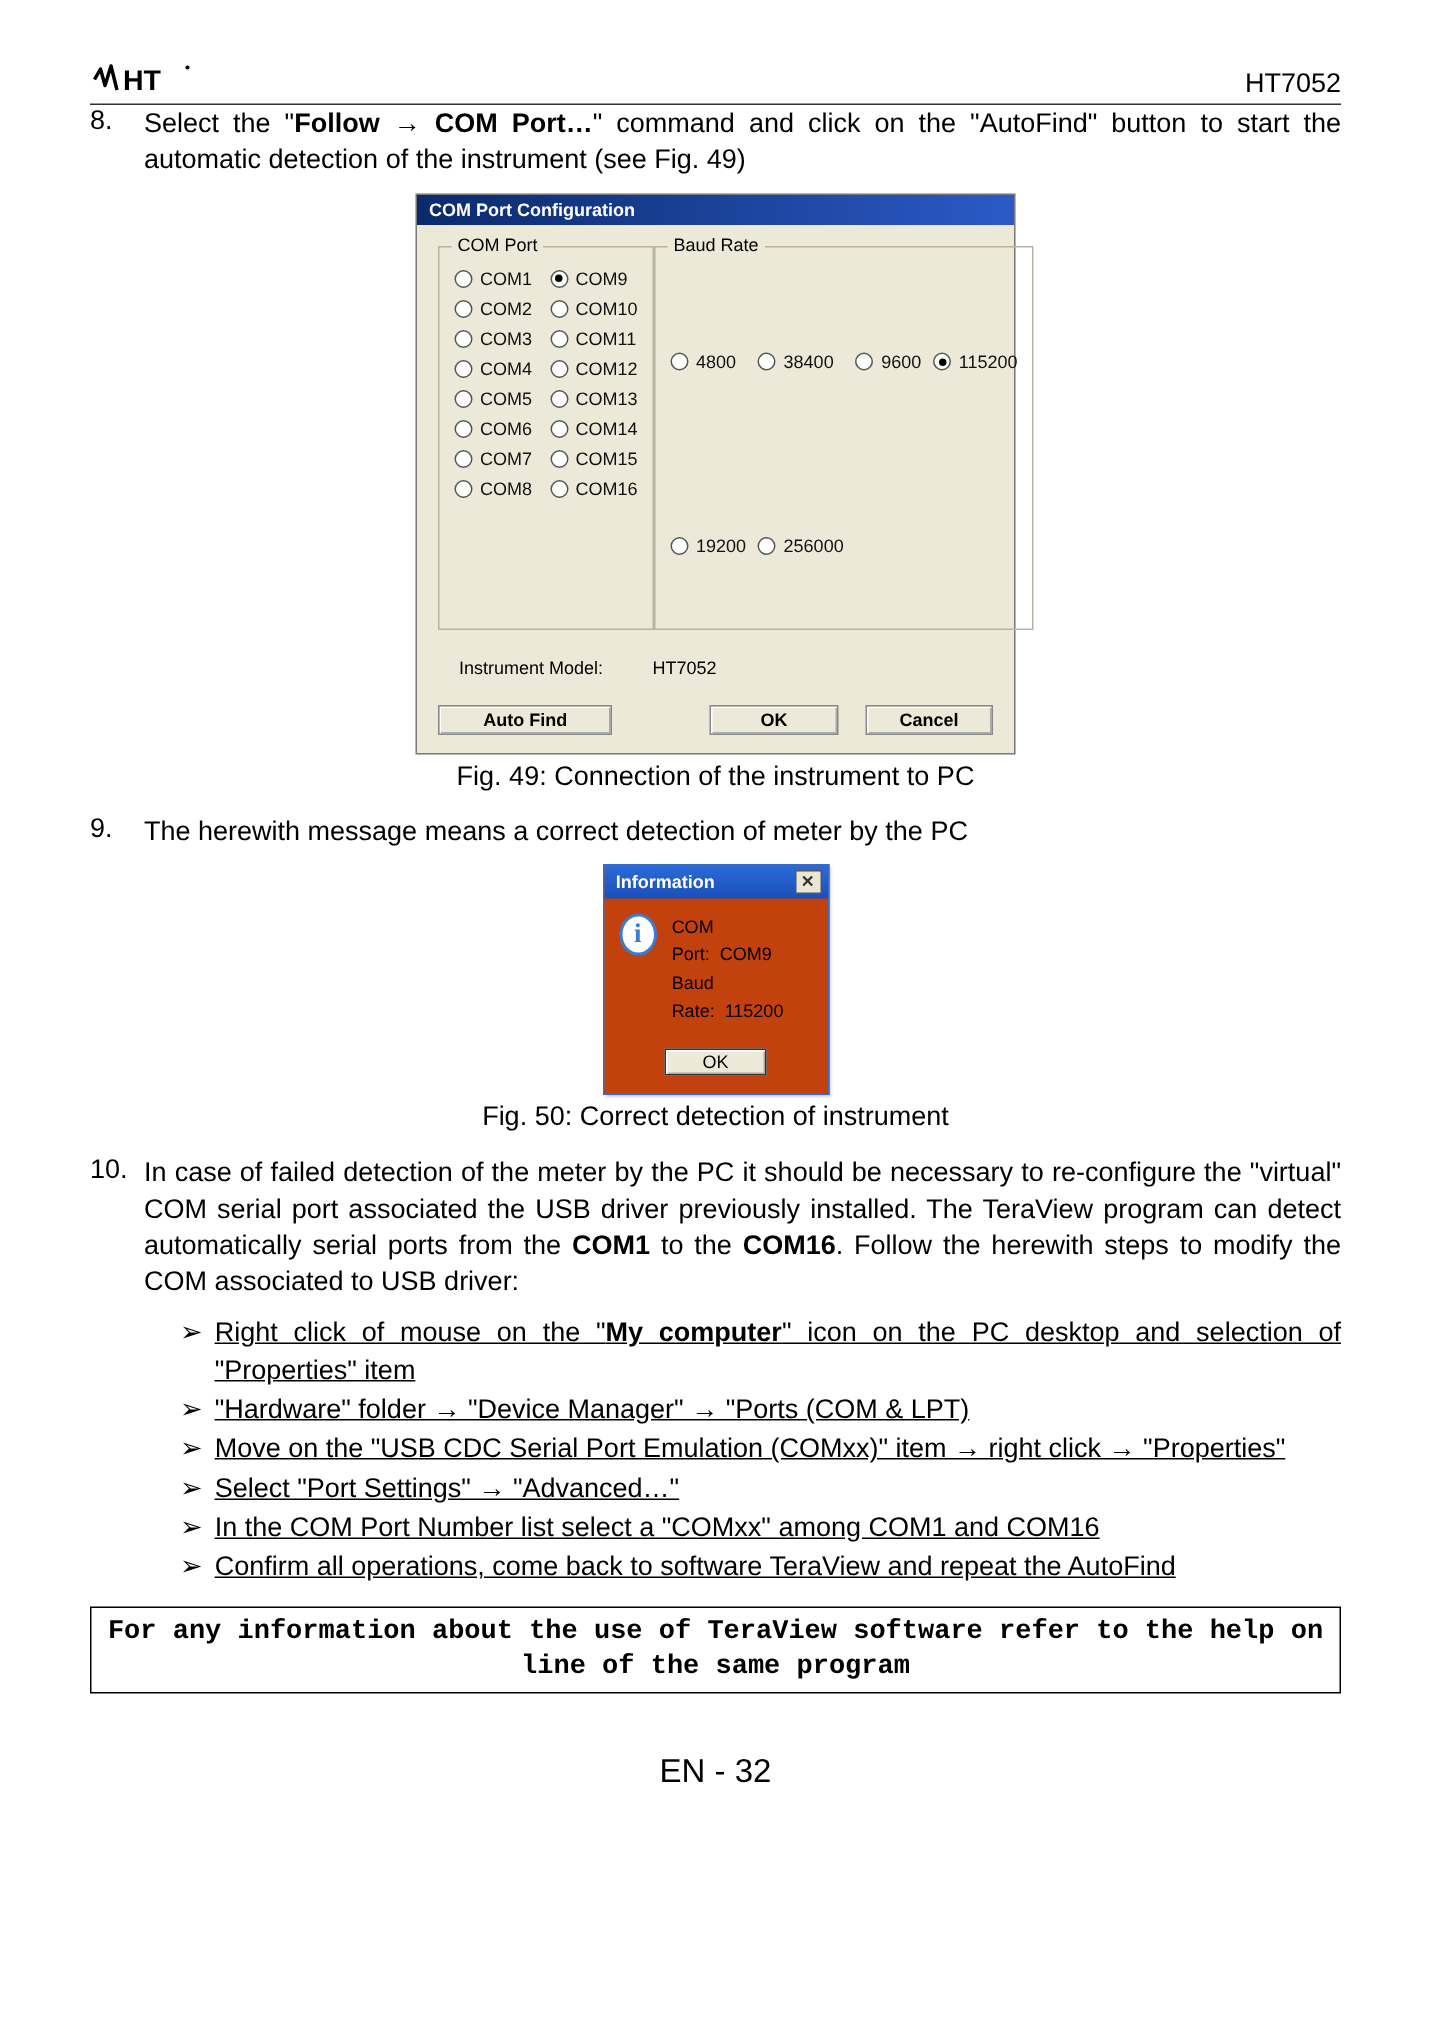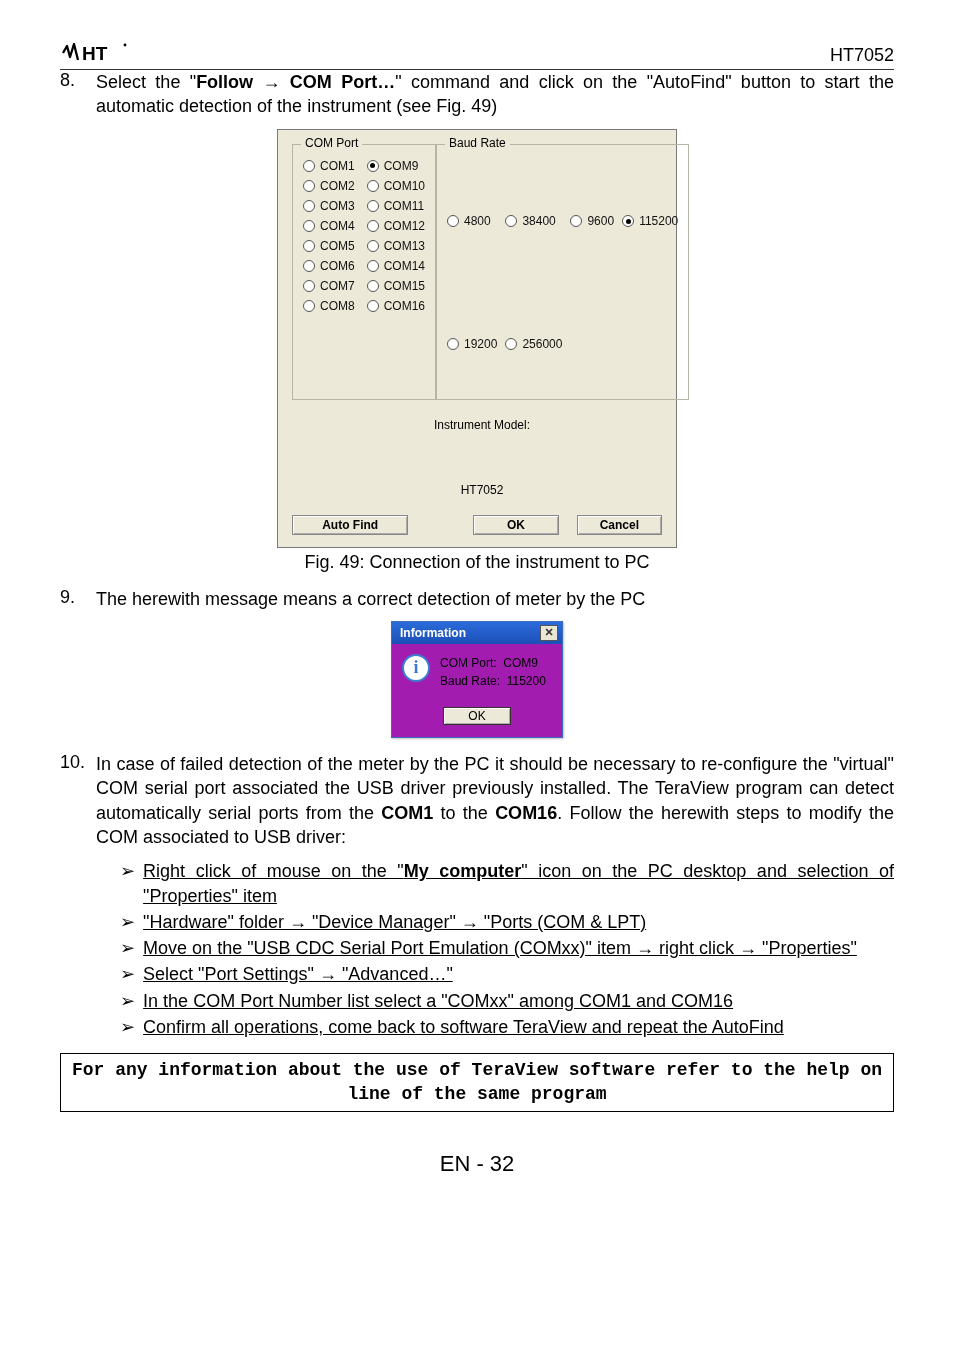--- a/index.html
+++ b/index.html
@@ -96,24 +96,23 @@
     width: 12px; height: 12px; border-radius: 50%;
     border: 1px solid #555; background: #fff;
     display: inline-flex; align-items: center; justify-content: center;
   }
   .radio.selected .dot::after {
     content: ""; width: 5px; height: 5px; border-radius: 50%; background: #000;
   }
   .instr-row {
     display: flex;
     align-items: center;
-    gap: 51px;
+    gap: 33px;
     margin: 18px 4px 18px 14px;
     font-size: 12px;
-    flex-direction: column;
   }
   .btn-row {
     display: flex;
     gap: 18px;
     justify-content: center;
     align-items: center;
   }
   .winbtn {
     border: 1px solid #888;
     background: #ece9d8;
@@ -123,23 +122,23 @@
     text-align: center;
     box-shadow: inset 1px 1px 0 #fff, inset -1px -1px 0 #aaa;
     cursor: pointer;
     font-weight: bold;
   }
   .winbtn.wide { width: 120px; }
 
   
   .dialog2 {
     display: inline-block;
-    width: 172px;
+    width: 151px;
     border: 1px solid #3a6dc0;
-    background: #a21caf;
+    background: #c2410c;
     text-align: left;
     font-family: Tahoma, Arial, sans-serif;
     font-size: 12px;
     box-shadow: 1px 1px 2px rgba(0,0,0,0.25);
   }
   .dialog2 .titlebar2 {
     background: linear-gradient(to bottom, #2b6bd9, #1b4fb8);
     color: #fff;
     display: flex;
     justify-content: space-between;
@@ -230,20 +229,21 @@
 
 <div class="num-item">
   <div class="num">8.</div>
   <div class="txt">
     <span>Select the "</span><b>Follow </b><b class="arrow">→</b><b> COM Port…</b><span>" command and click on the "AutoFind" button to start the automatic detection of the instrument (see Fig. 49)</span>
   </div>
 </div>
 
 <div class="fig-wrap">
   <div class="dialog1">
+    <div class="titlebar">COM Port  Configuration</div>
     <div class="body">
       <div class="groups">
         <div class="groupbox" style="flex:1.05">
           <div class="legend">COM Port</div>
           <div class="com-grid" id="com-grid">
               <div class="radio">
                 <span class="dot"></span>
                 <span>COM1</span>
               </div>
               <div class="radio selected">
@@ -370,20 +370,21 @@
         <div class="infolines">
           <div><span>COM Port:</span>&nbsp;&nbsp;<span>COM9</span></div>
           <div><span>Baud Rate:</span>&nbsp;&nbsp;<span>115200</span></div>
         </div>
       </div>
       <div class="okrow">
         <div class="okbtn">OK</div>
       </div>
     </div>
   </div>
+  <div class="fig-caption">Fig. 50: Correct detection of instrument</div>
 </div>
 
 <div class="num-item">
   <div class="num">10.</div>
   <div class="txt">
     <span>In case of failed detection of the meter by the PC it should be necessary to re-configure the "virtual" COM serial port associated the USB driver previously installed. The TeraView program can detect automatically serial ports from the </span><b>COM1</b><span> to the </span><b>COM16</b><span>. Follow the herewith steps to modify the COM associated to USB driver:</span>
   </div>
 </div>
 
 <div class="bullets" id="bullets">

